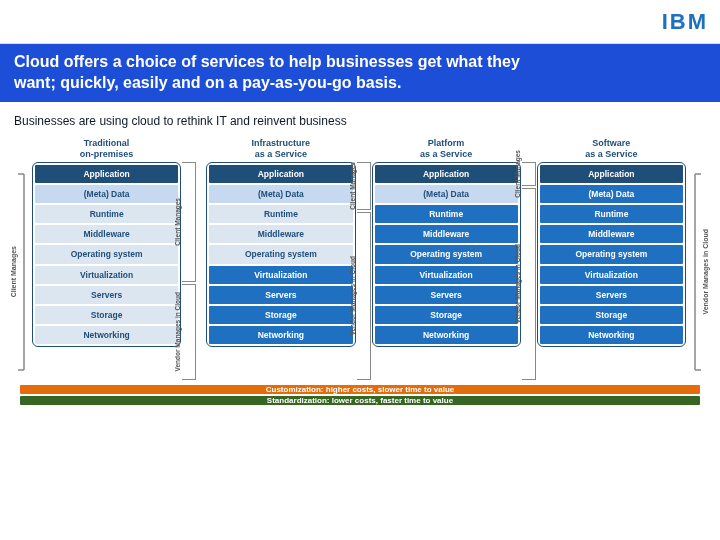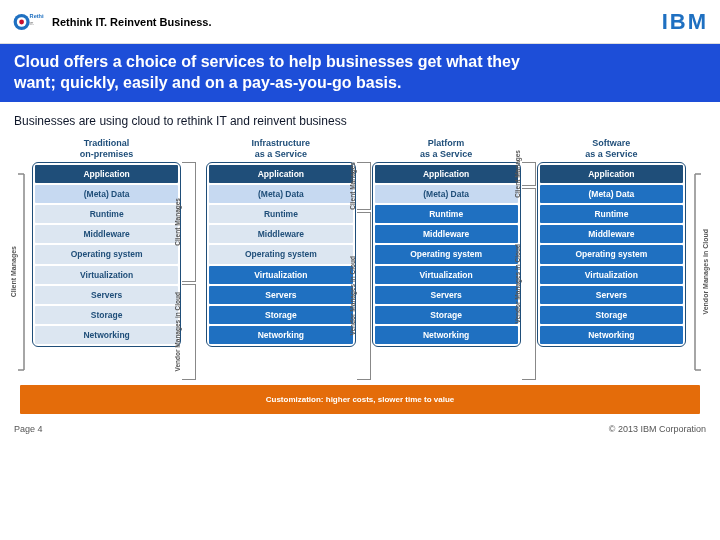--- a/index.html
+++ b/index.html
@@ -110,21 +110,21 @@
     .bottom-banners {
       margin: 3px 10px 0;
       display: flex;
       flex-direction: column;
       gap: 2px;
     }
     .banner {
       text-align: center;
       font-size: 8px;
       font-weight: bold;
-      padding: 10px 6px;
+      padding: 0 6px;
       border-radius: 1px;
       color: #fff;
     }
     .banner-orange { background: #e46c0a; }
     .banner-green { background: #376623; }
 
     
     .footer {
       display: flex;
       justify-content: space-between;
@@ -146,33 +146,20 @@
     }
 
     .row-box.last { margin-bottom: 0; }
   </style>
 </head>
 <body>
 
 <div>
 
   <div class="header">
-    <div class="header-logo">
-
-      <svg class="logo-icon" viewBox="0 0 40 40">
-        <circle cx="12" cy="20" r="10" fill="#1f70c1"></circle>
-        <circle cx="12" cy="20" r="6" fill="#fff"></circle>
-        <circle cx="12" cy="20" r="3" fill="#c8102e"></circle>
-        <text x="22" y="15" font-size="7" fill="#1f70c1" font-weight="bold">Rethink</text>
-        <text x="22" y="24" font-size="5" fill="#333">IT.</text>
-      </svg>
-      <span class="header-tagline">
-        <span>Rethink IT.</span><span> Reinvent Business.</span>
-      </span>
-    </div>
     <div class="ibm-logo">IBM</div>
   </div>
 
   <div class="title-section">
     <h1>
       <span>Cloud offers a choice of services to help businesses get what they</span><br>
       <span>want; quickly, easily and on a pay-as-you-go basis.</span>
     </h1>
   </div>
 
@@ -296,21 +283,18 @@
             <line x1="4" y1="198" x2="10" y2="198" stroke="#888" stroke-width="1.5"></line>
           </svg>
           <span class="annotation-text" style="position:absolute; right:0; font-size:7px; font-weight:bold; color:#555; writing-mode:vertical-rl; transform:rotate(180deg);">Vendor Manages in Cloud</span>
         </div>
       </div>
 
     </div>
 
     <div class="bottom-banners">
       <div class="banner banner-orange">Customization: higher costs, slower time to value</div>
+      <div class="banner banner-green">Standardization: lower costs, faster time to value</div>
     </div>
   </div>
 
-  <div class="footer">
-    <span>Page 4</span>
-    <span>© 2013 IBM Corporation</span>
-  </div>
 
 </div>
 
 </body></html>

